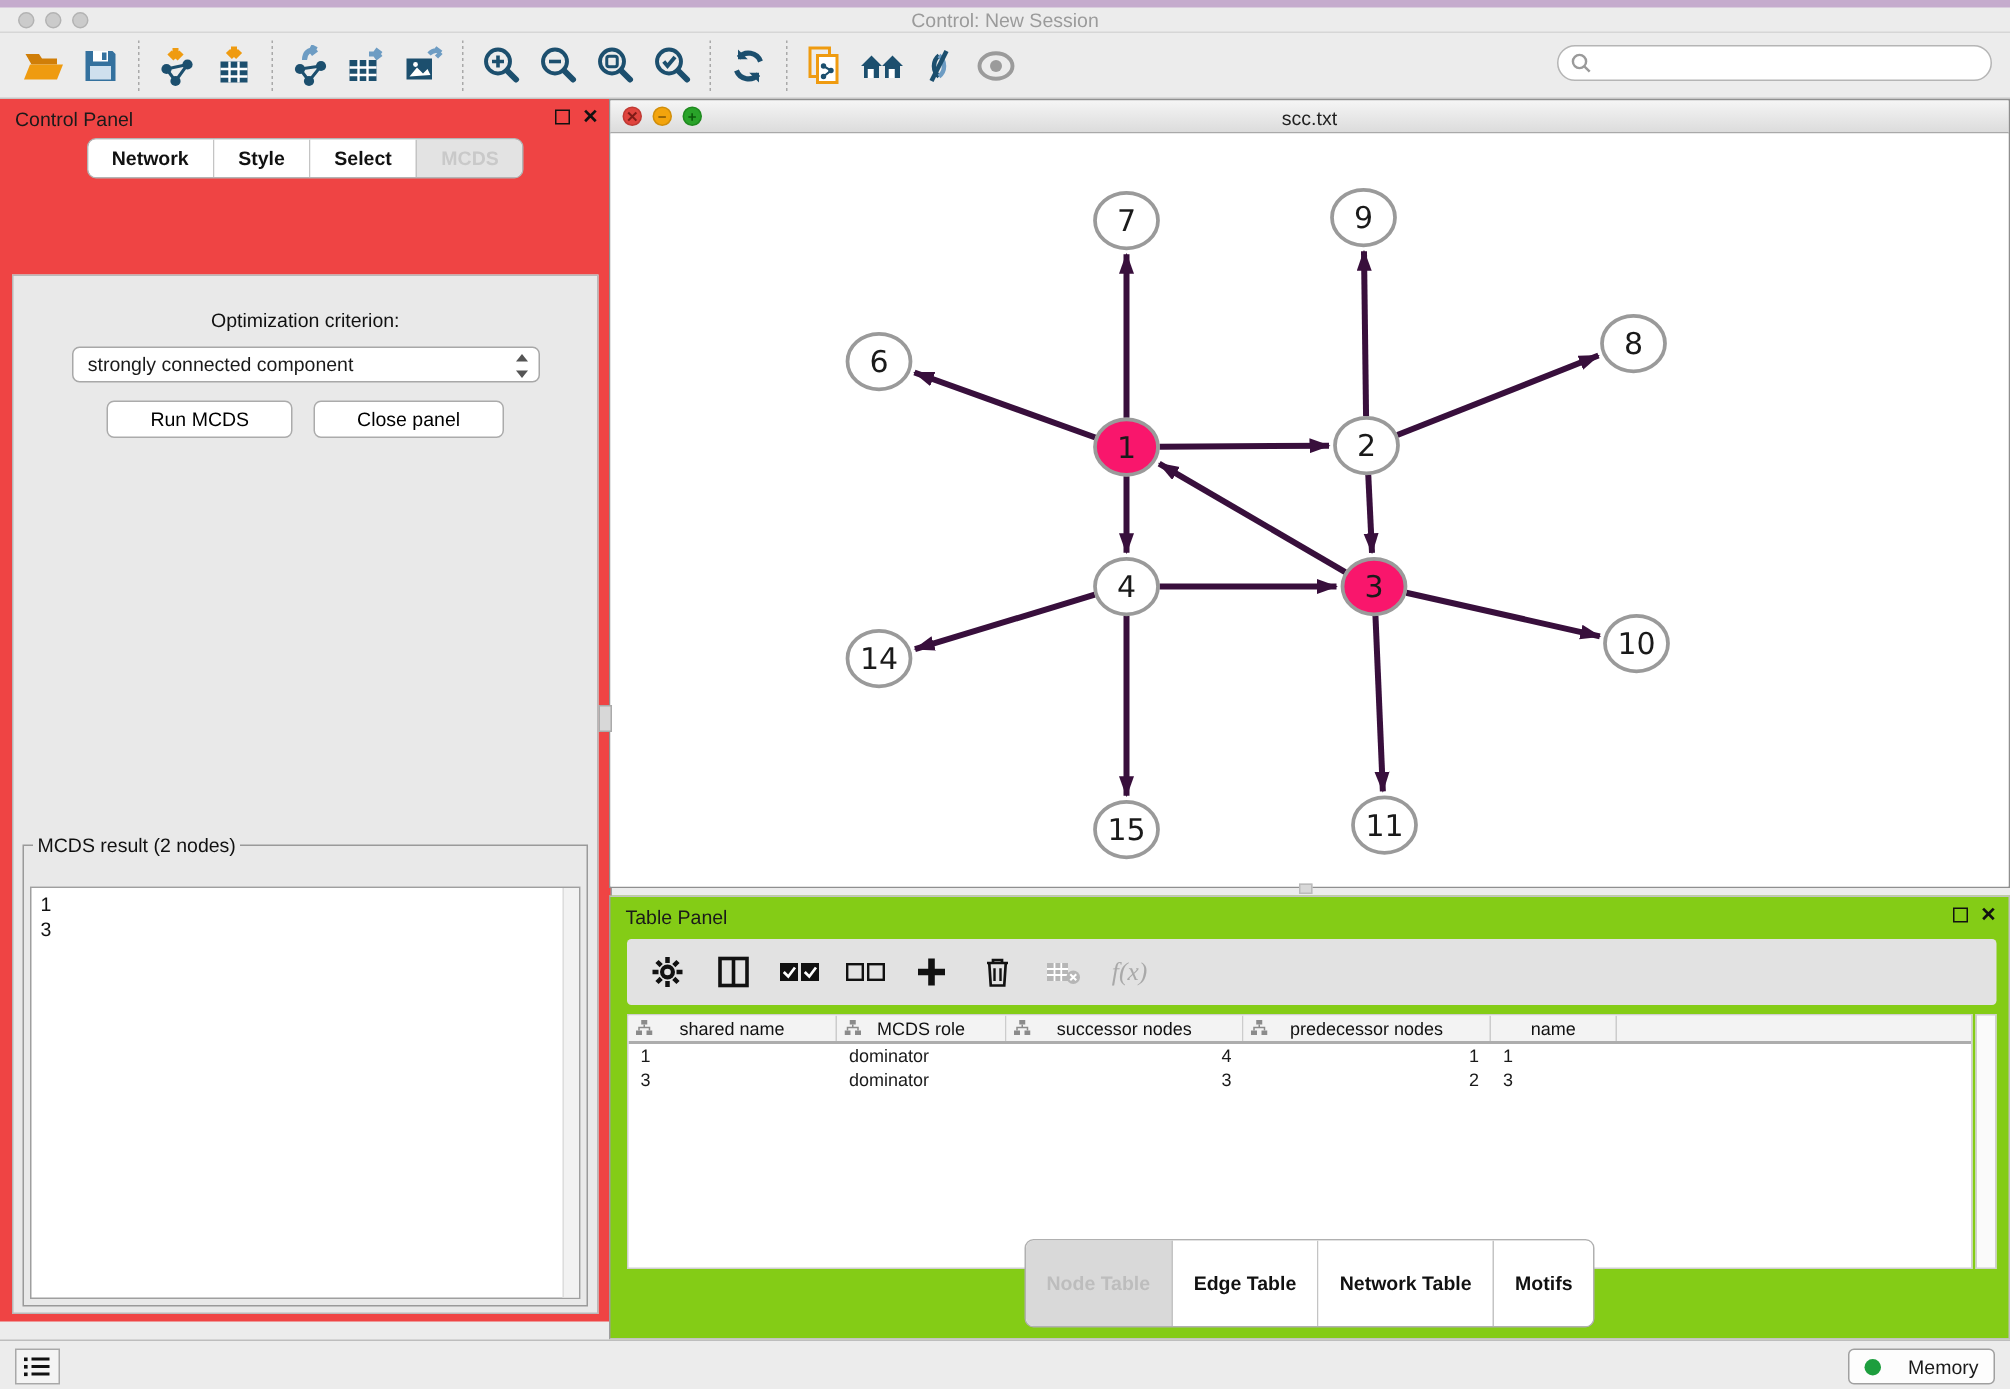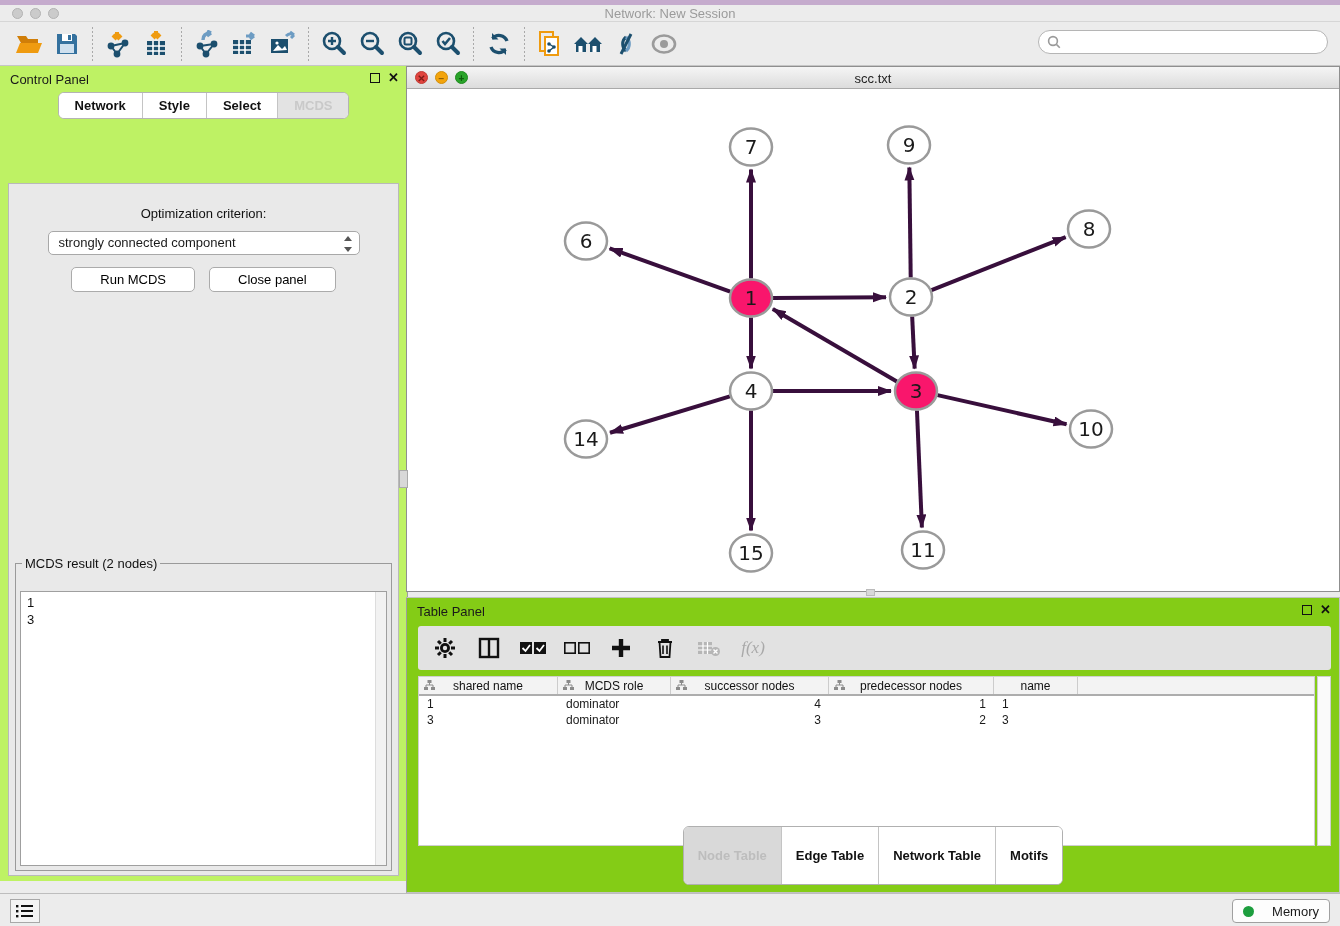--- a/index.html
+++ b/index.html
@@ -18,21 +18,21 @@
   .traffic.gray { background:#cbcbcb; border:1px solid #b3b3b3; }
   .win-title { position:absolute; top:5px; left:0; width:100%; text-align:center; font-size:13px; color:#9b9b9b; line-height:17px; }
   
   .toolbar { position:absolute; left:0; top:22px; width:1340px; height:44px; background:#ececec; border-bottom:1px solid #c6c6c6; display:flex; align-items:center; padding:0 10px; }
   .tbtn { width:38px; height:36px; display:flex; align-items:center; justify-content:center; flex:0 0 auto; }
   .tsep { width:1px; height:34px; margin:0 6px; flex:0 0 auto;
     background-image:repeating-linear-gradient(to bottom,#a9a9a9 0 2px, transparent 2px 4px); }
   .searchbox { position:absolute; right:12px; top:8px; width:290px; height:24px; background:#fff; border:1px solid #b5b5b5; border-radius:12px; display:flex; align-items:center; padding-left:8px; }
   .searchbox input { border:none; outline:none; flex:1; font-size:12px; background:transparent; height:20px; margin-left:4px; font-family:"Liberation Sans",sans-serif;}
   
-  .control-panel { position:absolute; left:0; top:66px; width:408px; height:815px; background:#bef264; border-right:1px solid #9e9e9e; }
+  .control-panel { position:absolute; left:0; top:66px; width:408px; height:815px; background:#ef4444; border-right:1px solid #9e9e9e; }
   .panel-head { position:relative; height:26px; }
   .panel-head .ph-title { position:absolute; left:10px; top:6px; font-size:13px; color:#1a1a1a; }
   .ph-btns { position:absolute; right:8px; top:6px; display:flex; gap:8px; align-items:center; }
   .float-btn { width:10px; height:10px; border:1.6px solid #111; display:inline-block; }
   .close-btn { font-size:13px; font-weight:bold; color:#111; line-height:12px; }
   .tabbar { display:flex; justify-content:center; position:relative; z-index:2; }
   .tabgroup { display:flex; border:1px solid #b4b4b4; border-radius:6px; overflow:hidden; background:#fff; }
   .tab { padding:5px 16px; font-size:13px; font-weight:600; background:#fff; color:#111; border-right:1px solid #c4c4c4; cursor:default; }
   .tab:last-child { border-right:none; }
   .tab.active { background:#e3e3e3; color:#c9c9c9; }
@@ -86,21 +86,21 @@
   .memdot { width:11px; height:11px; border-radius:50%; background:#1d9e3e; }
 </style>
 </head>
 <body>
 
 <div class="titlebar">
   <div class="lavender"></div>
   <span class="traffic gray" style="left:12px"></span>
   <span class="traffic gray" style="left:30px"></span>
   <span class="traffic gray" style="left:48px"></span>
-  <div class="win-title">Network: New Session</div>
+  <div class="win-title">Control: New Session</div>
 </div>
 
 <div class="toolbar">
   <span class="tbtn">
     <svg width="28" height="26" viewBox="0 0 28 26">
         <path d="M2 5 h9 l2 3 h10 v4 H6 Z" fill="#d07e08"></path>
         <path d="M5 12 h22 l-4 10 H1 Z" fill="#ef9b10"></path>
       </svg>
   </span>
   <span class="tbtn">

